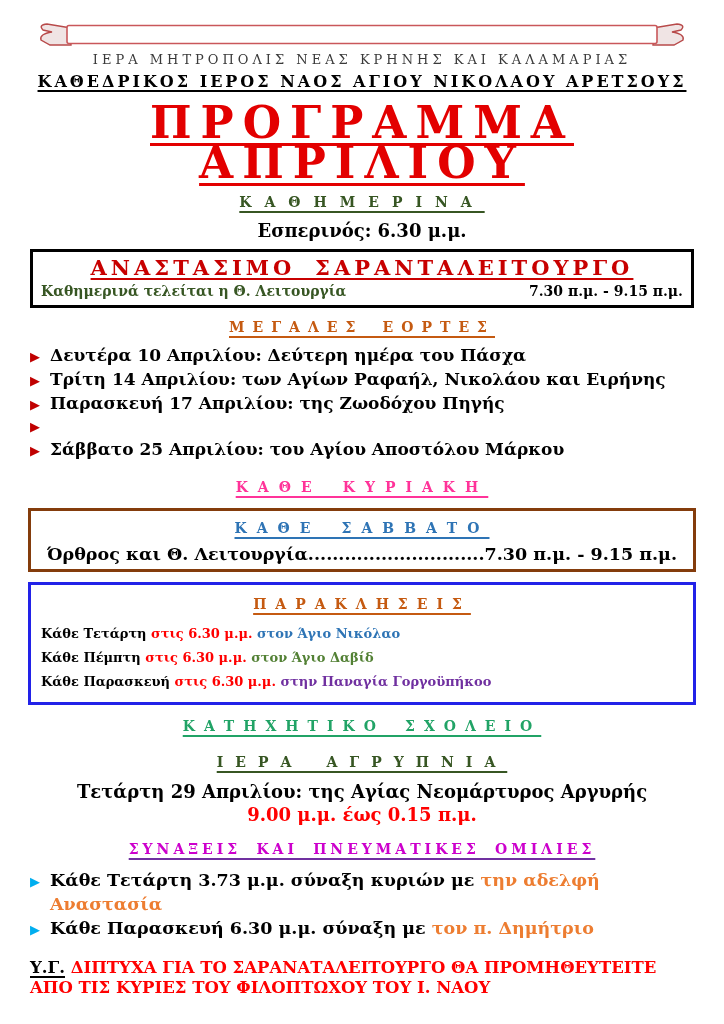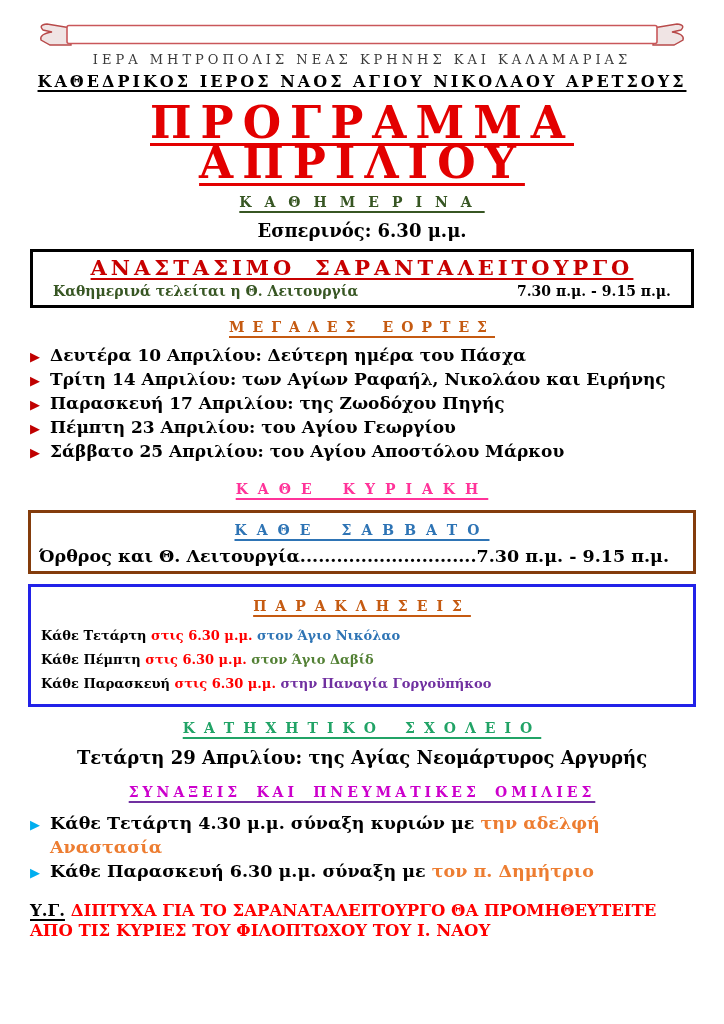--- a/index.html
+++ b/index.html
@@ -22,33 +22,33 @@
   .h-daily{color:#375623;letter-spacing:13px;margin-top:6px;}
   .h-feasts{color:#C55A11;letter-spacing:8px;margin-top:6px;}
   .h-sunday{color:#FF3399;letter-spacing:10px;margin-top:12px;}
   .h-saturday{color:#2E74B5;letter-spacing:10px;}
   .h-paraklisis{color:#C55A11;letter-spacing:9px;}
   .h-catechism{color:#21A366;letter-spacing:9px;margin-top:8px;}
   .h-vigil{color:#375623;letter-spacing:12px;margin-top:10px;}
   .h-gatherings{color:#CC00CC;letter-spacing:4px;margin-top:10px;}
   .h-gatherings span{text-decoration-color:#7030A0;margin-top:48px;}
   .vespers{font-size:18px;margin-top:4px;line-height:24px;}
-  .black-box{margin:6px 30px 0;border:3px solid #000;padding:2px 20px 3px;}
+  .black-box{margin:6px 30px 0;border:3px solid #000;padding:2px 8px 3px;}
   .black-box .bb-title{font-size:21px;line-height:27px;color:#C80000;letter-spacing:4px;word-spacing:0.4em;}
   .black-box .bb-title span{text-decoration:underline;text-decoration-thickness:2px;text-underline-offset:3px;}
   .bb-row{display:flex;justify-content:space-between;align-items:baseline;font-size:14px;line-height:21px;}
   .bb-left{color:#375623;}
   .bb-right{color:#000;}
   .feast-list{margin:4px 0 0;padding:0 30px;list-style:none;}
   .feast-list li{font-size:17px;line-height:22px;display:flex;align-items:baseline;}
   .bullet{font-size:13px;margin-right:10px;flex:0 0 auto;}
   .bullet-darkred{color:#C00000;}
   .bullet-blue{color:#00AEEF;}
   .dots-line{font-size:17.5px;line-height:22px;margin:8px 30px 0;text-align:left;white-space:nowrap;overflow:hidden;}
-  .brown-box{margin:8px 28px 0;border:3px solid #843C0C;padding:4px 8px;}
+  .brown-box{margin:8px 28px 0;border:3px solid #843C0C;padding:4px 16px;}
   .brown-box .dots-line{margin:2px 0 0;}
   .blue-box{margin:10px 28px 0;border:3px solid #2222E8;padding:6px 10px 8px;}
   .prow{font-size:13px;line-height:24px;text-align:left;}
   .prow-time{color:#FF0000;}
   .place-blue{color:#2E74B5;}
   .place-green{color:#538135;}
   .place-purple{color:#7030A0;}
   .blue-box .sec-head{margin-bottom:5px;}
   .catechism-par{margin:3px 30px 0;font-size:16.5px;line-height:21px;text-align:justify;}
   .green-u{color:#375623;text-decoration:underline;text-decoration-thickness:1.5px;text-underline-offset:3px;}
@@ -96,21 +96,20 @@
     <li>
         <span class="bullet bullet-darkred">▶</span>
         <span>Τρίτη 14 Απριλίου: των Αγίων Ραφαήλ, Νικολάου και Ειρήνης</span>
       </li>
     <li>
         <span class="bullet bullet-darkred">▶</span>
         <span>Παρασκευή 17 Απριλίου: της Ζωοδόχου Πηγής</span>
       </li>
     <li>
         <span class="bullet bullet-darkred">▶</span>
-        <span>Πέμπτη 23 Απριλίου: του Αγίου Γεωργίου</span>
       </li>
     <li>
         <span class="bullet bullet-darkred">▶</span>
         <span>Σάββατο 25 Απριλίου: του Αγίου Αποστόλου Μάρκου</span>
       </li>
   </ul>
 
   <div class="center sec-head h-sunday"><span>ΚΑΘΕ ΚΥΡΙΑΚΗ</span></div>
 
   <div class="brown-box">
@@ -132,27 +131,29 @@
     </div>
     <div class="prow">
       <span>Κάθε Παρασκευή</span>
       <span class="prow-time">στις 6.30 μ.μ.</span>
       <span class="place-purple">στην Παναγία Γοργοϋπήκοο</span>
     </div>
   </div>
 
   <div class="center sec-head h-catechism"><span>ΚΑΤΗΧΗΤΙΚΟ ΣΧΟΛΕΙΟ</span></div>
 
+  <div class="center sec-head h-vigil"><span>ΙΕΡΑ ΑΓΡΥΠΝΙΑ</span></div>
   <div class="center vigil-line1">Τετάρτη 29 Απριλίου: της Αγίας Νεομάρτυρος Αργυρής</div>
+  <div class="center vigil-line2">9.00 μ.μ. έως 0.15 π.μ.</div>
 
   <div class="center sec-head h-gatherings"><span>ΣΥΝΑΞΕΙΣ ΚΑΙ ΠΝΕΥΜΑΤΙΚΕΣ ΟΜΙΛΙΕΣ</span></div>
   <ul class="gather-list">
     <li>
       <span class="bullet bullet-blue">▶</span>
-      <span><span>Κάθε Τετάρτη 4.30 μ.μ. σύναξη κυριών με</span> <span class="orange-t">την αδελφή Αναστασία</span></span>
+      <span><span>Κάθε Τετάρτη 3.73 μ.μ. σύναξη κυριών με</span> <span class="orange-t">την αδελφή Αναστασία</span></span>
     </li>
     <li>
       <span class="bullet bullet-blue">▶</span>
       <span><span>Κάθε Παρασκευή 6.30 μ.μ. σύναξη με</span> <span class="orange-t">τον π. Δημήτριο</span></span>
     </li>
   </ul>
 
   <div class="postscript">
     <span class="ps-label">Υ.Γ.</span>
     <span>ΔΙΠΤΥΧΑ ΓΙΑ ΤΟ ΣΑΡΑΝΑΤΑΛΕΙΤΟΥΡΓΟ ΘΑ ΠΡΟΜΗΘΕΥΤΕΙΤΕ ΑΠΟ ΤΙΣ ΚΥΡΙΕΣ ΤΟΥ ΦΙΛΟΠΤΩΧΟΥ ΤΟΥ Ι. ΝΑΟΥ</span>

